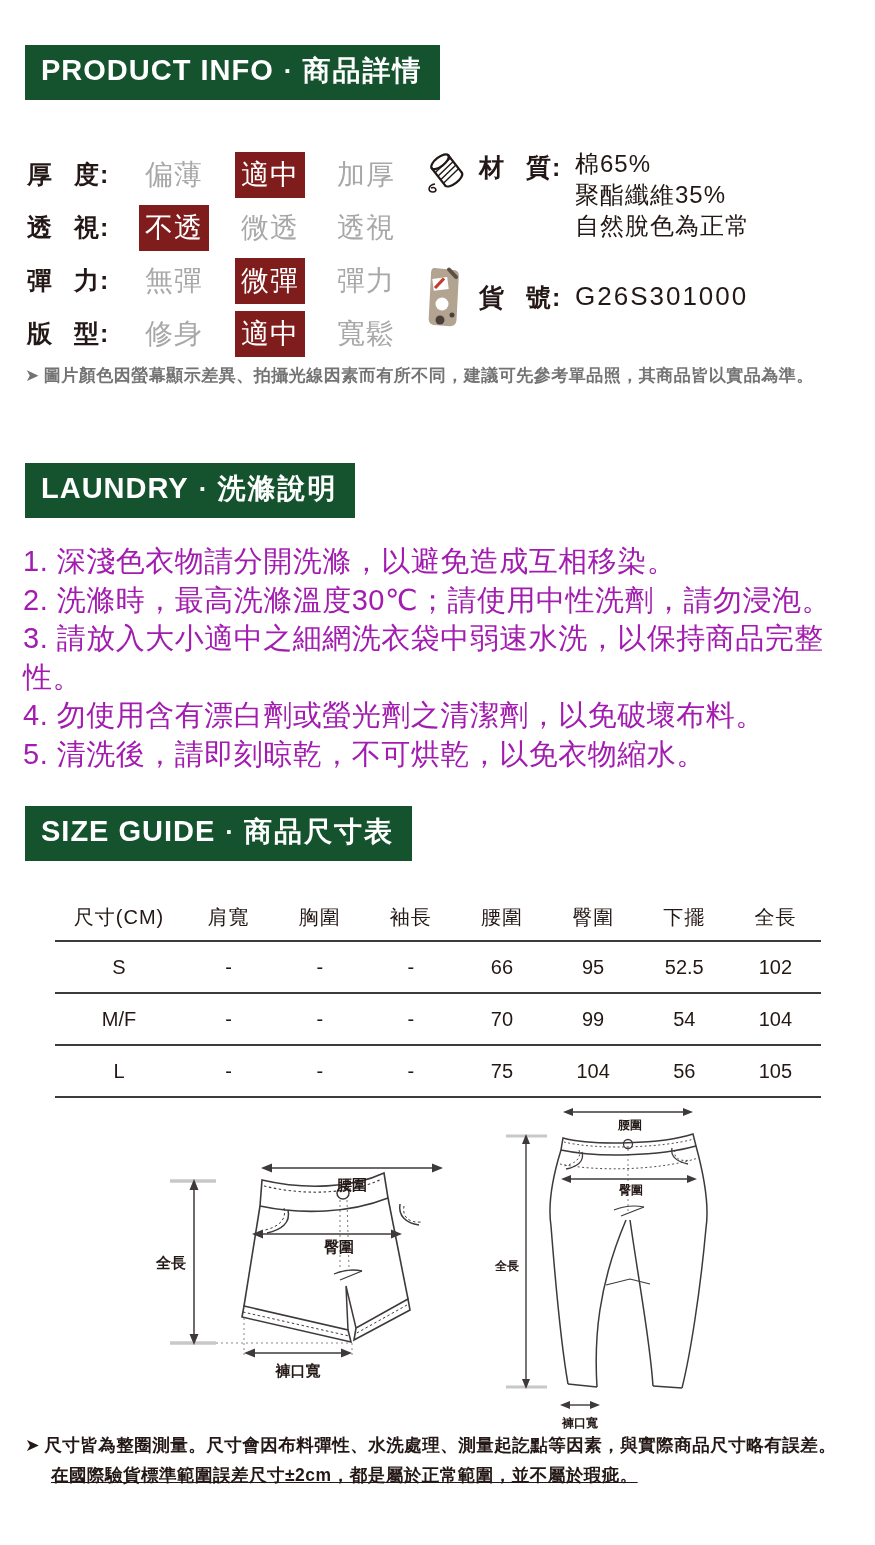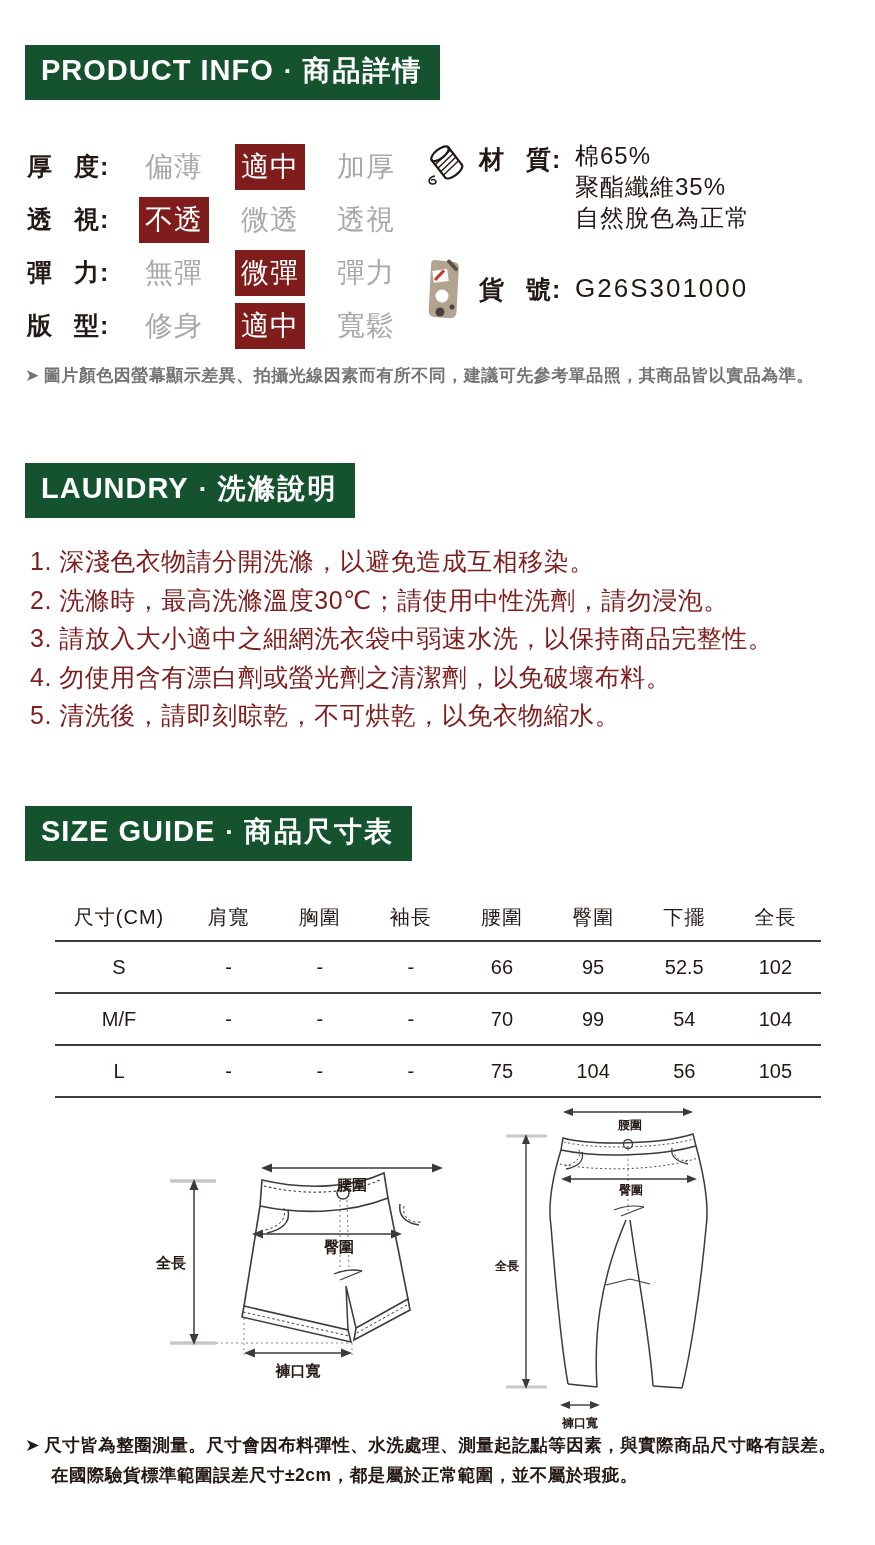--- a/index.html
+++ b/index.html
@@ -7,21 +7,21 @@
   .page { position:relative; width:875px; height:1545px; background:#ffffff; color:#231815; overflow:hidden; }
 
   
   .bar { position:absolute; left:25px; background:#14532d; color:#fff; display:inline-flex;
          align-items:baseline; padding:7px 18px 10px 16px; white-space:nowrap; }
   .bar .en { font-size:29px; font-weight:bold; letter-spacing:1px; }
   .bar .sep { font-size:26px; font-weight:bold; margin:0 10px; }
   .bar .zh { font-size:28px; font-weight:bold; letter-spacing:2px; }
 
   
-  .attr-area { position:absolute; top:140px; left:27px; width:830px; display:flex; }
+  .attr-area { position:absolute; top:148px; left:27px; width:830px; display:flex; }
   .attr-left { width:398px; }
   .attr-row { display:flex; align-items:center; height:53px; }
   .attr-label { width:86px; font-size:25px; font-weight:600; word-spacing:13px; letter-spacing:1px; }
   .opt { display:inline-block; min-width:62px; text-align:left; font-size:28px; color:#a8a8a8;
          margin-left:26px; padding:4px 6px; letter-spacing:1px; }
   .opt.selected { background:#7f1d1d; color:#ffffff; }
 
   .attr-right { flex:1; }
   .info-row { display:flex; align-items:flex-start; }
   .info-row.itemno { margin-top:24px; }
@@ -29,42 +29,42 @@
   .info-label { width:96px; font-size:25px; font-weight:600; word-spacing:13px; letter-spacing:1px; padding-top:3px; }
   .info-value { font-size:24px; line-height:31px; letter-spacing:1px; }
   .itemno .info-label, .itemno .info-value { padding-top:16px; }
   .itemno .info-value { font-size:26px; letter-spacing:2px; }
 
   .small-note { position:absolute; top:364px; left:25px; font-size:17px; font-weight:600;
                 letter-spacing:0.5px; color:#737373; }
   .small-note .mk { margin-right:4px; }
 
   
-  .laundry-list { position:absolute; top:542px; left:30px; font-size:25px; line-height:38.5px;
-                  letter-spacing:0.5px; color:#7f1d1d; }
+  .laundry-list { position:absolute; top:542px; left:23px; font-size:29px; line-height:38.5px;
+                  letter-spacing:0.5px; color:#a21caf; }
 
   
   .size-table { position:absolute; top:894px; left:55px; width:766px; border-collapse:collapse;
                 table-layout:fixed; font-size:20px; color:#231815; }
   .size-table col.c0 { width:128px; }
   .size-table th { font-weight:500; height:47px; text-align:center; letter-spacing:1px; }
   .size-table td { height:52px; text-align:center; vertical-align:middle; }
   .size-table thead tr { border-bottom:2.5px solid #3e3a39; }
   .size-table tbody tr { border-bottom:2.5px solid #3e3a39; }
 
   
   .shorts-svg { position:absolute; left:150px; top:1146px; }
   .pants-svg  { position:absolute; left:478px; top:1094px; }
   .diag-label { font-size:15px; font-weight:600; fill:#231815; }
   .diag-label-sm { font-size:12px; font-weight:600; fill:#231815; }
 
   .bottom-notes { position:absolute; top:1430px; left:25px; font-size:17.5px; font-weight:700;
                   line-height:30px; letter-spacing:0.5px; color:#231815; }
   .bottom-notes .mk { margin-right:4px; }
-  .bottom-notes .line2 { padding-left:26px; }
+  .bottom-notes .line2 { padding-left:26px;text-decoration:underline; }
 </style>
 </head>
 <body>
 
 <div class="page">
 
   <div class="bar" style="top:45px;">
     <span class="en">PRODUCT INFO</span>
     <span class="sep">·</span>
     <span class="zh">商品詳情</span>

